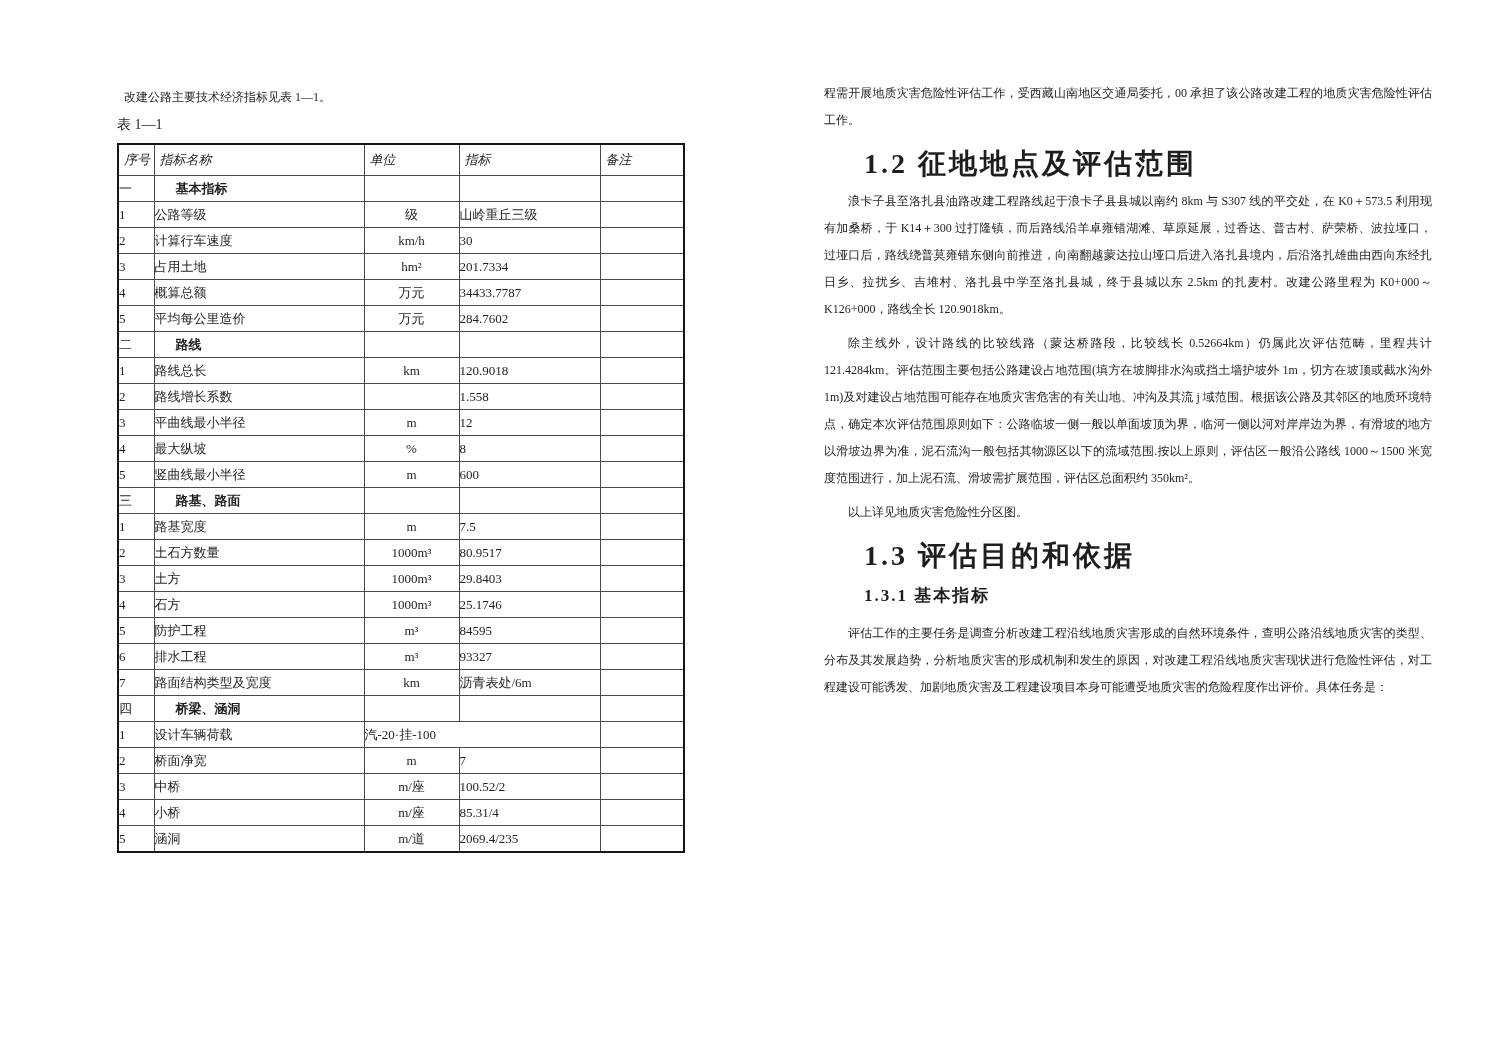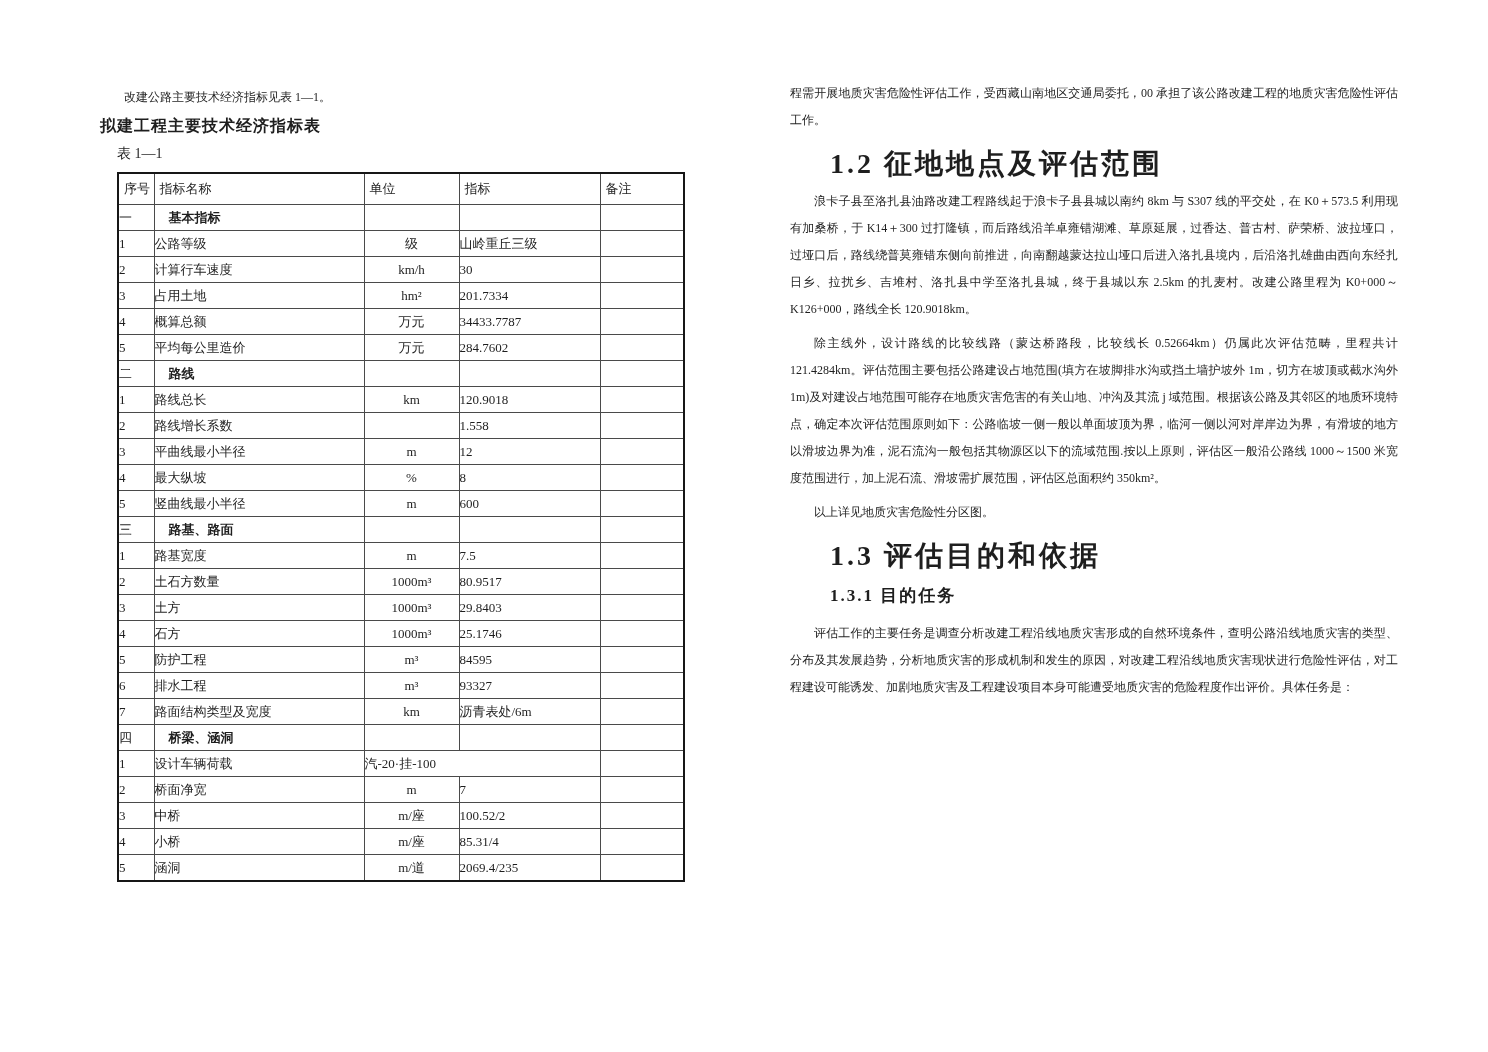--- a/index.html
+++ b/index.html
@@ -6,21 +6,21 @@
   body {
     width:1488px; height:1052px;
     background:#ffffff;
     position:relative;
     overflow:hidden;
     font-family:"Liberation Serif","DejaVu Serif",serif;
     color:#1e1e1e;
   }
   .page { position:absolute; }
   #page-left  { left:100px; top:84px;  width:600px; }
-  #page-right { left:790px; top:80px;  width:608px; }
+  #page-right { left:824px; top:80px;  width:608px; }
 
   .body-text {
     font-size:12px;
     line-height:27px;
     text-align:justify;
     margin:0 0 7px 0;
   }
   .indent { text-indent:2em; }
 
   
@@ -43,29 +43,29 @@
   }
   table.indicators th, table.indicators td {
     border:1px solid #4a4a4a;
     height:25px;
     padding:0;
     overflow:hidden;
     white-space:nowrap;
     font-weight:normal;
     vertical-align:middle;
   }
-  table.indicators thead th { height:30px; text-align:left; padding-left:5px; }
+  table.indicators thead th { height:30px; text-align:left; padding-left:5px;font-style:italic; }
   .col-no    { width:36px;  }
   .col-name  { width:210px; }
   .col-unit  { width:95px;  }
   .col-value { width:141px; }
   .col-note  { width:84px;  }
   td.c-no    { padding-left:4px; }
   td.c-name  { padding-left:19px; }
-  td.c-name.section { padding-left:14px; font-weight:bold; }
+  td.c-name.section { padding-left:21px; font-weight:bold; }
   td.c-unit  { text-align:center; }
   td.c-value { padding-left:15px; }
   td.c-merged{ padding-left:3px; text-align:left; }
 
   .footer-para { margin-top:23px; line-height:30px; }
 
   
   .h-major {
     font-size:28px;
     font-weight:bold;
@@ -81,21 +81,20 @@
     padding-left:40px;
     letter-spacing:2px;
     line-height:24px;
   }
 </style>
 </head>
 <body>
 
 <div id="page-left" class="page">
   <p class="body-text indent intro">改建公路主要技术经济指标见表 1—1。</p>
-  <div class="table-title">拟建工程主要技术经济指标表</div>
   <p class="table-caption">表 1—1</p>
 
   <table class="indicators">
     <colgroup>
       <col class="col-no">
         <col class="col-name">
         <col class="col-unit">
         <col class="col-value">
         <col class="col-note">
     </colgroup>
@@ -295,15 +294,15 @@
 
 </div>
 
 <div id="page-right" class="page">
   <p class="body-text">程需开展地质灾害危险性评估工作，受西藏山南地区交通局委托，00 承担了该公路改建工程的地质灾害危险性评估工作。</p>
   <div class="h-major">1.2 征地地点及评估范围</div>
   <p class="body-text indent">浪卡子县至洛扎县油路改建工程路线起于浪卡子县县城以南约 8km 与 S307 线的平交处，在 K0＋573.5 利用现有加桑桥，于 K14＋300 过打隆镇，而后路线沿羊卓雍错湖滩、草原延展，过香达、普古村、萨荣桥、波拉垭口，过垭口后，路线绕普莫雍错东侧向前推进，向南翻越蒙达拉山垭口后进入洛扎县境内，后沿洛扎雄曲由西向东经扎日乡、拉扰乡、吉堆村、洛扎县中学至洛扎县城，终于县城以东 2.5km 的扎麦村。改建公路里程为 K0+000～K126+000，路线全长 120.9018km。</p>
   <p class="body-text indent">除主线外，设计路线的比较线路（蒙达桥路段，比较线长 0.52664km）仍属此次评估范畴，里程共计 121.4284km。评估范围主要包括公路建设占地范围(填方在坡脚排水沟或挡土墙护坡外 1m，切方在坡顶或截水沟外 1m)及对建设占地范围可能存在地质灾害危害的有关山地、冲沟及其流 j 域范围。根据该公路及其邻区的地质环境特点，确定本次评估范围原则如下：公路临坡一侧一般以单面坡顶为界，临河一侧以河对岸岸边为界，有滑坡的地方以滑坡边界为准，泥石流沟一般包括其物源区以下的流域范围.按以上原则，评估区一般沿公路线 1000～1500 米宽度范围进行，加上泥石流、滑坡需扩展范围，评估区总面积约 350km²。</p>
   <p class="body-text indent">以上详见地质灾害危险性分区图。</p>
   <div class="h-major">1.3 评估目的和依据</div>
-  <div class="h-minor">1.3.1 目的任务</div>
+  <div class="h-minor">1.3.1 基本指标</div>
   <p class="body-text indent">评估工作的主要任务是调查分析改建工程沿线地质灾害形成的自然环境条件，查明公路沿线地质灾害的类型、分布及其发展趋势，分析地质灾害的形成机制和发生的原因，对改建工程沿线地质灾害现状进行危险性评估，对工程建设可能诱发、加剧地质灾害及工程建设项目本身可能遭受地质灾害的危险程度作出评价。具体任务是：</p>
 </div>
 
 </body></html>

